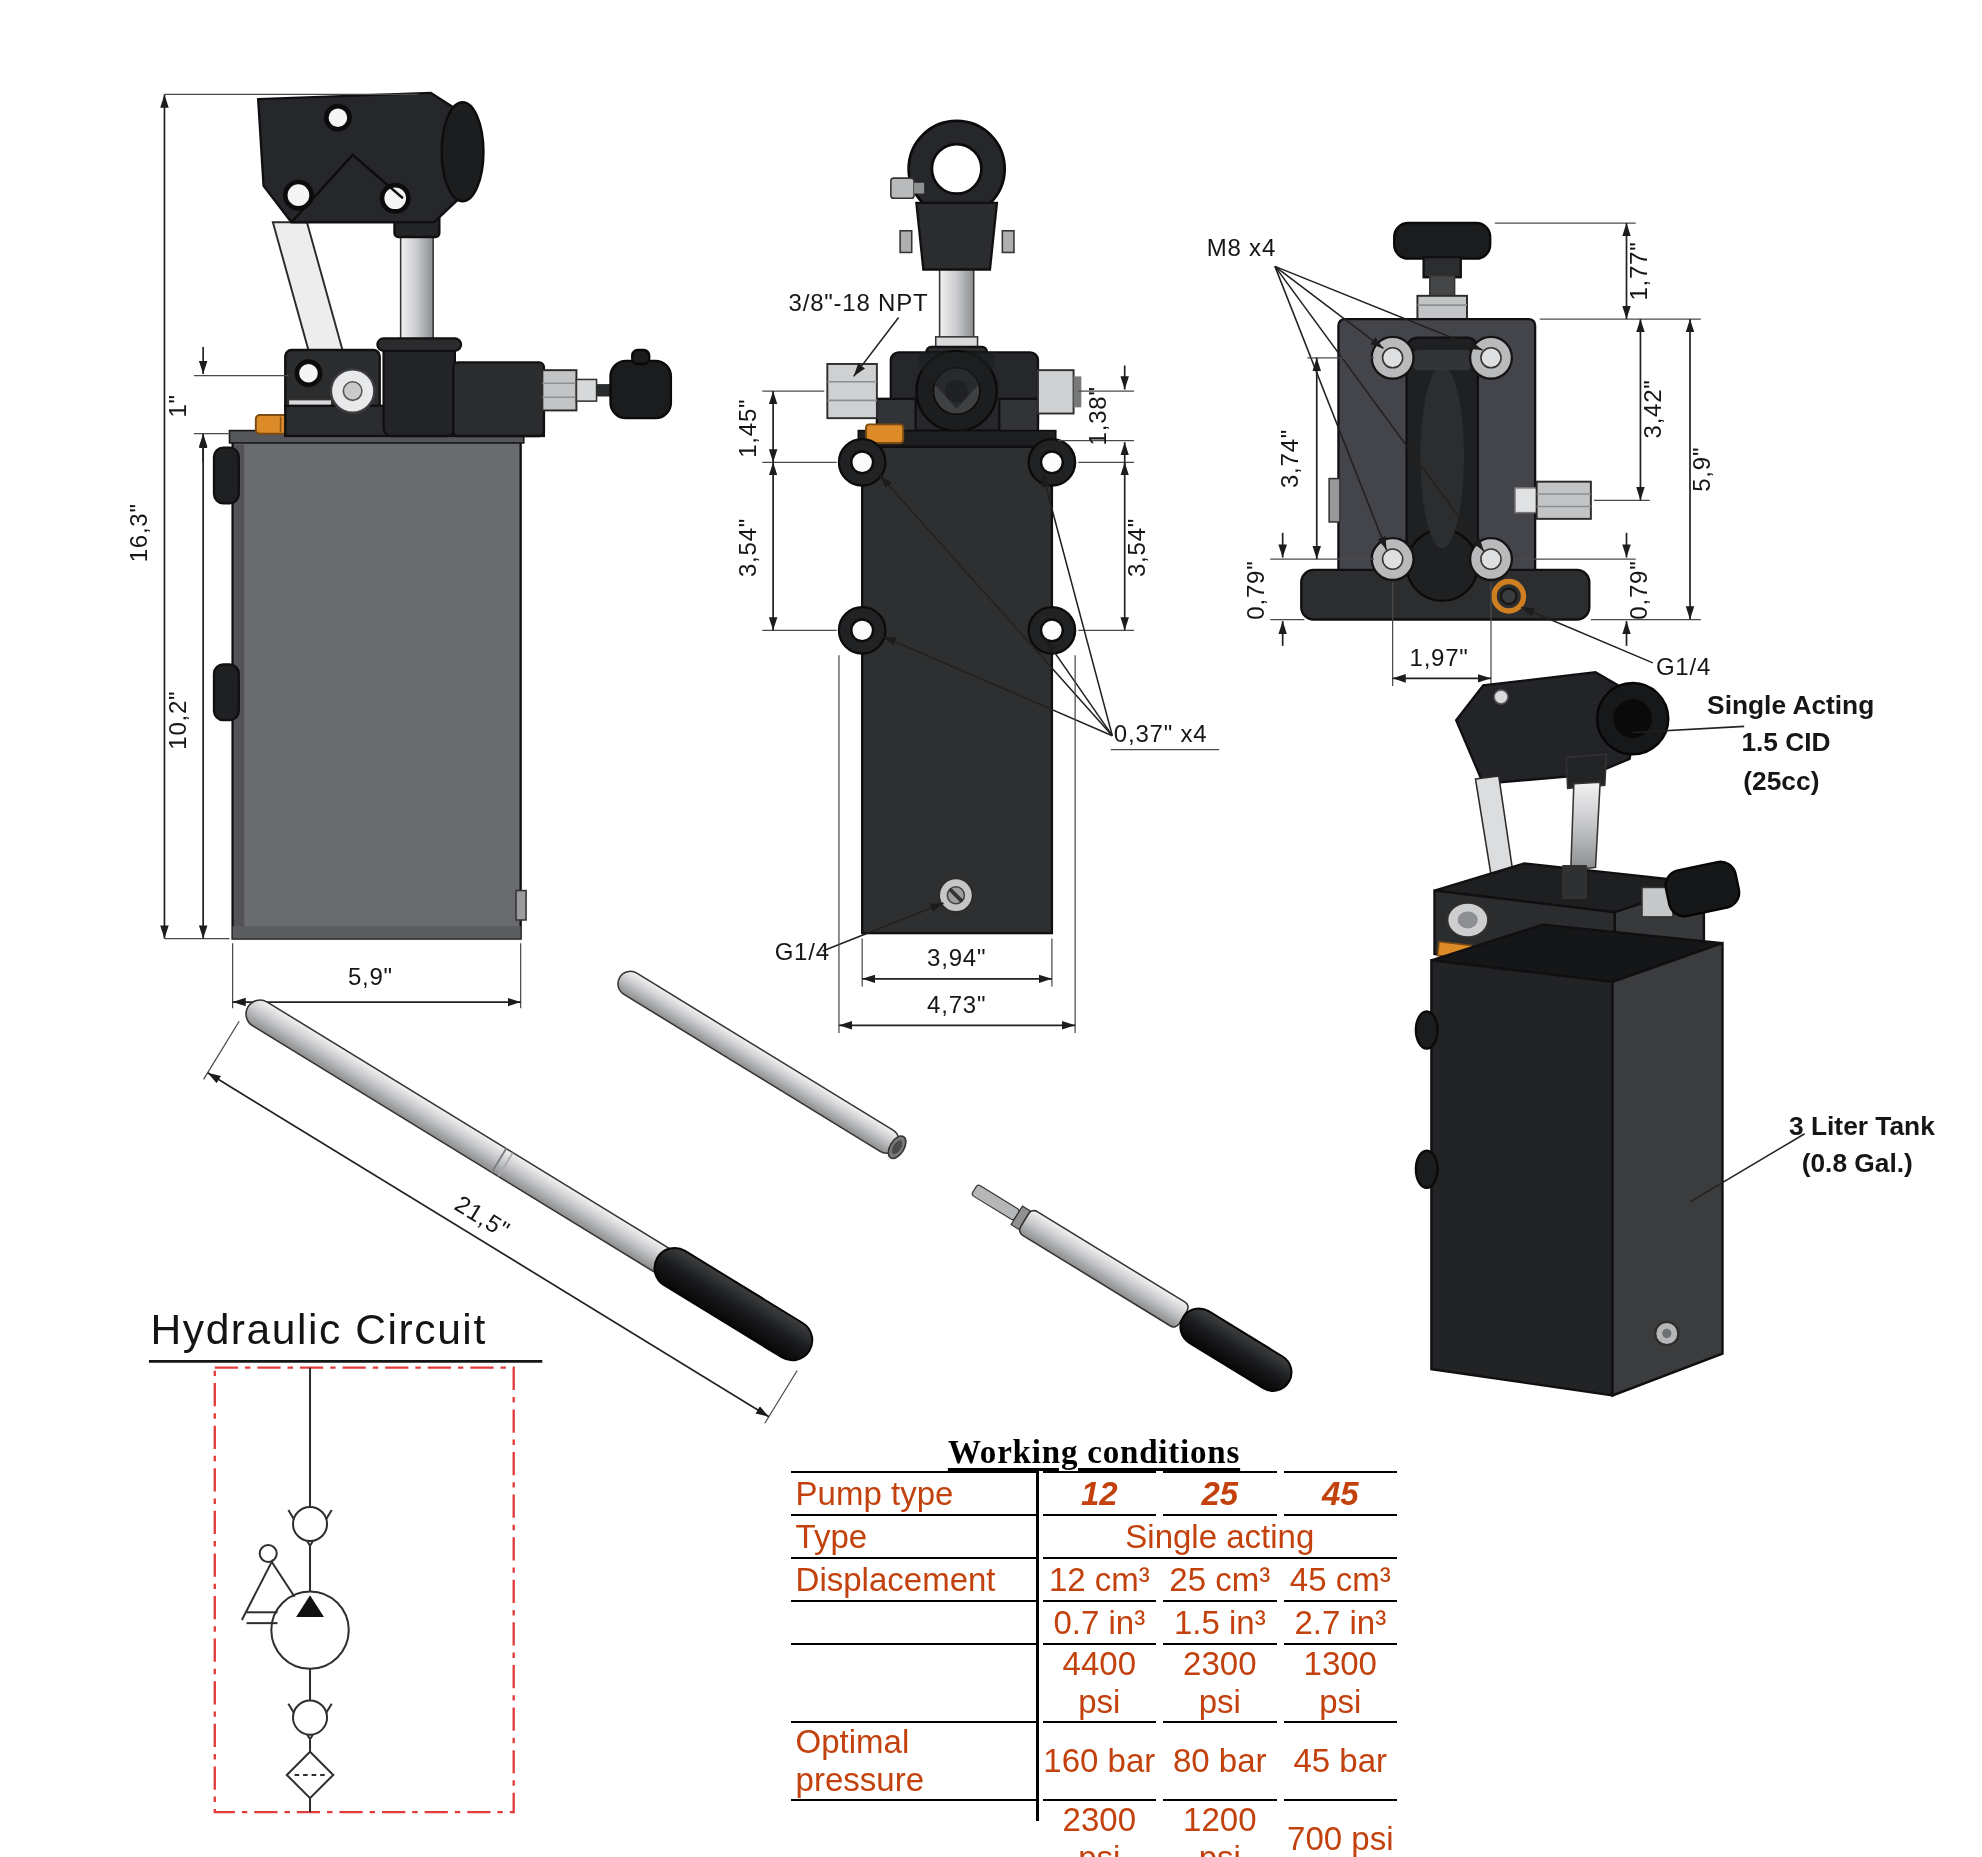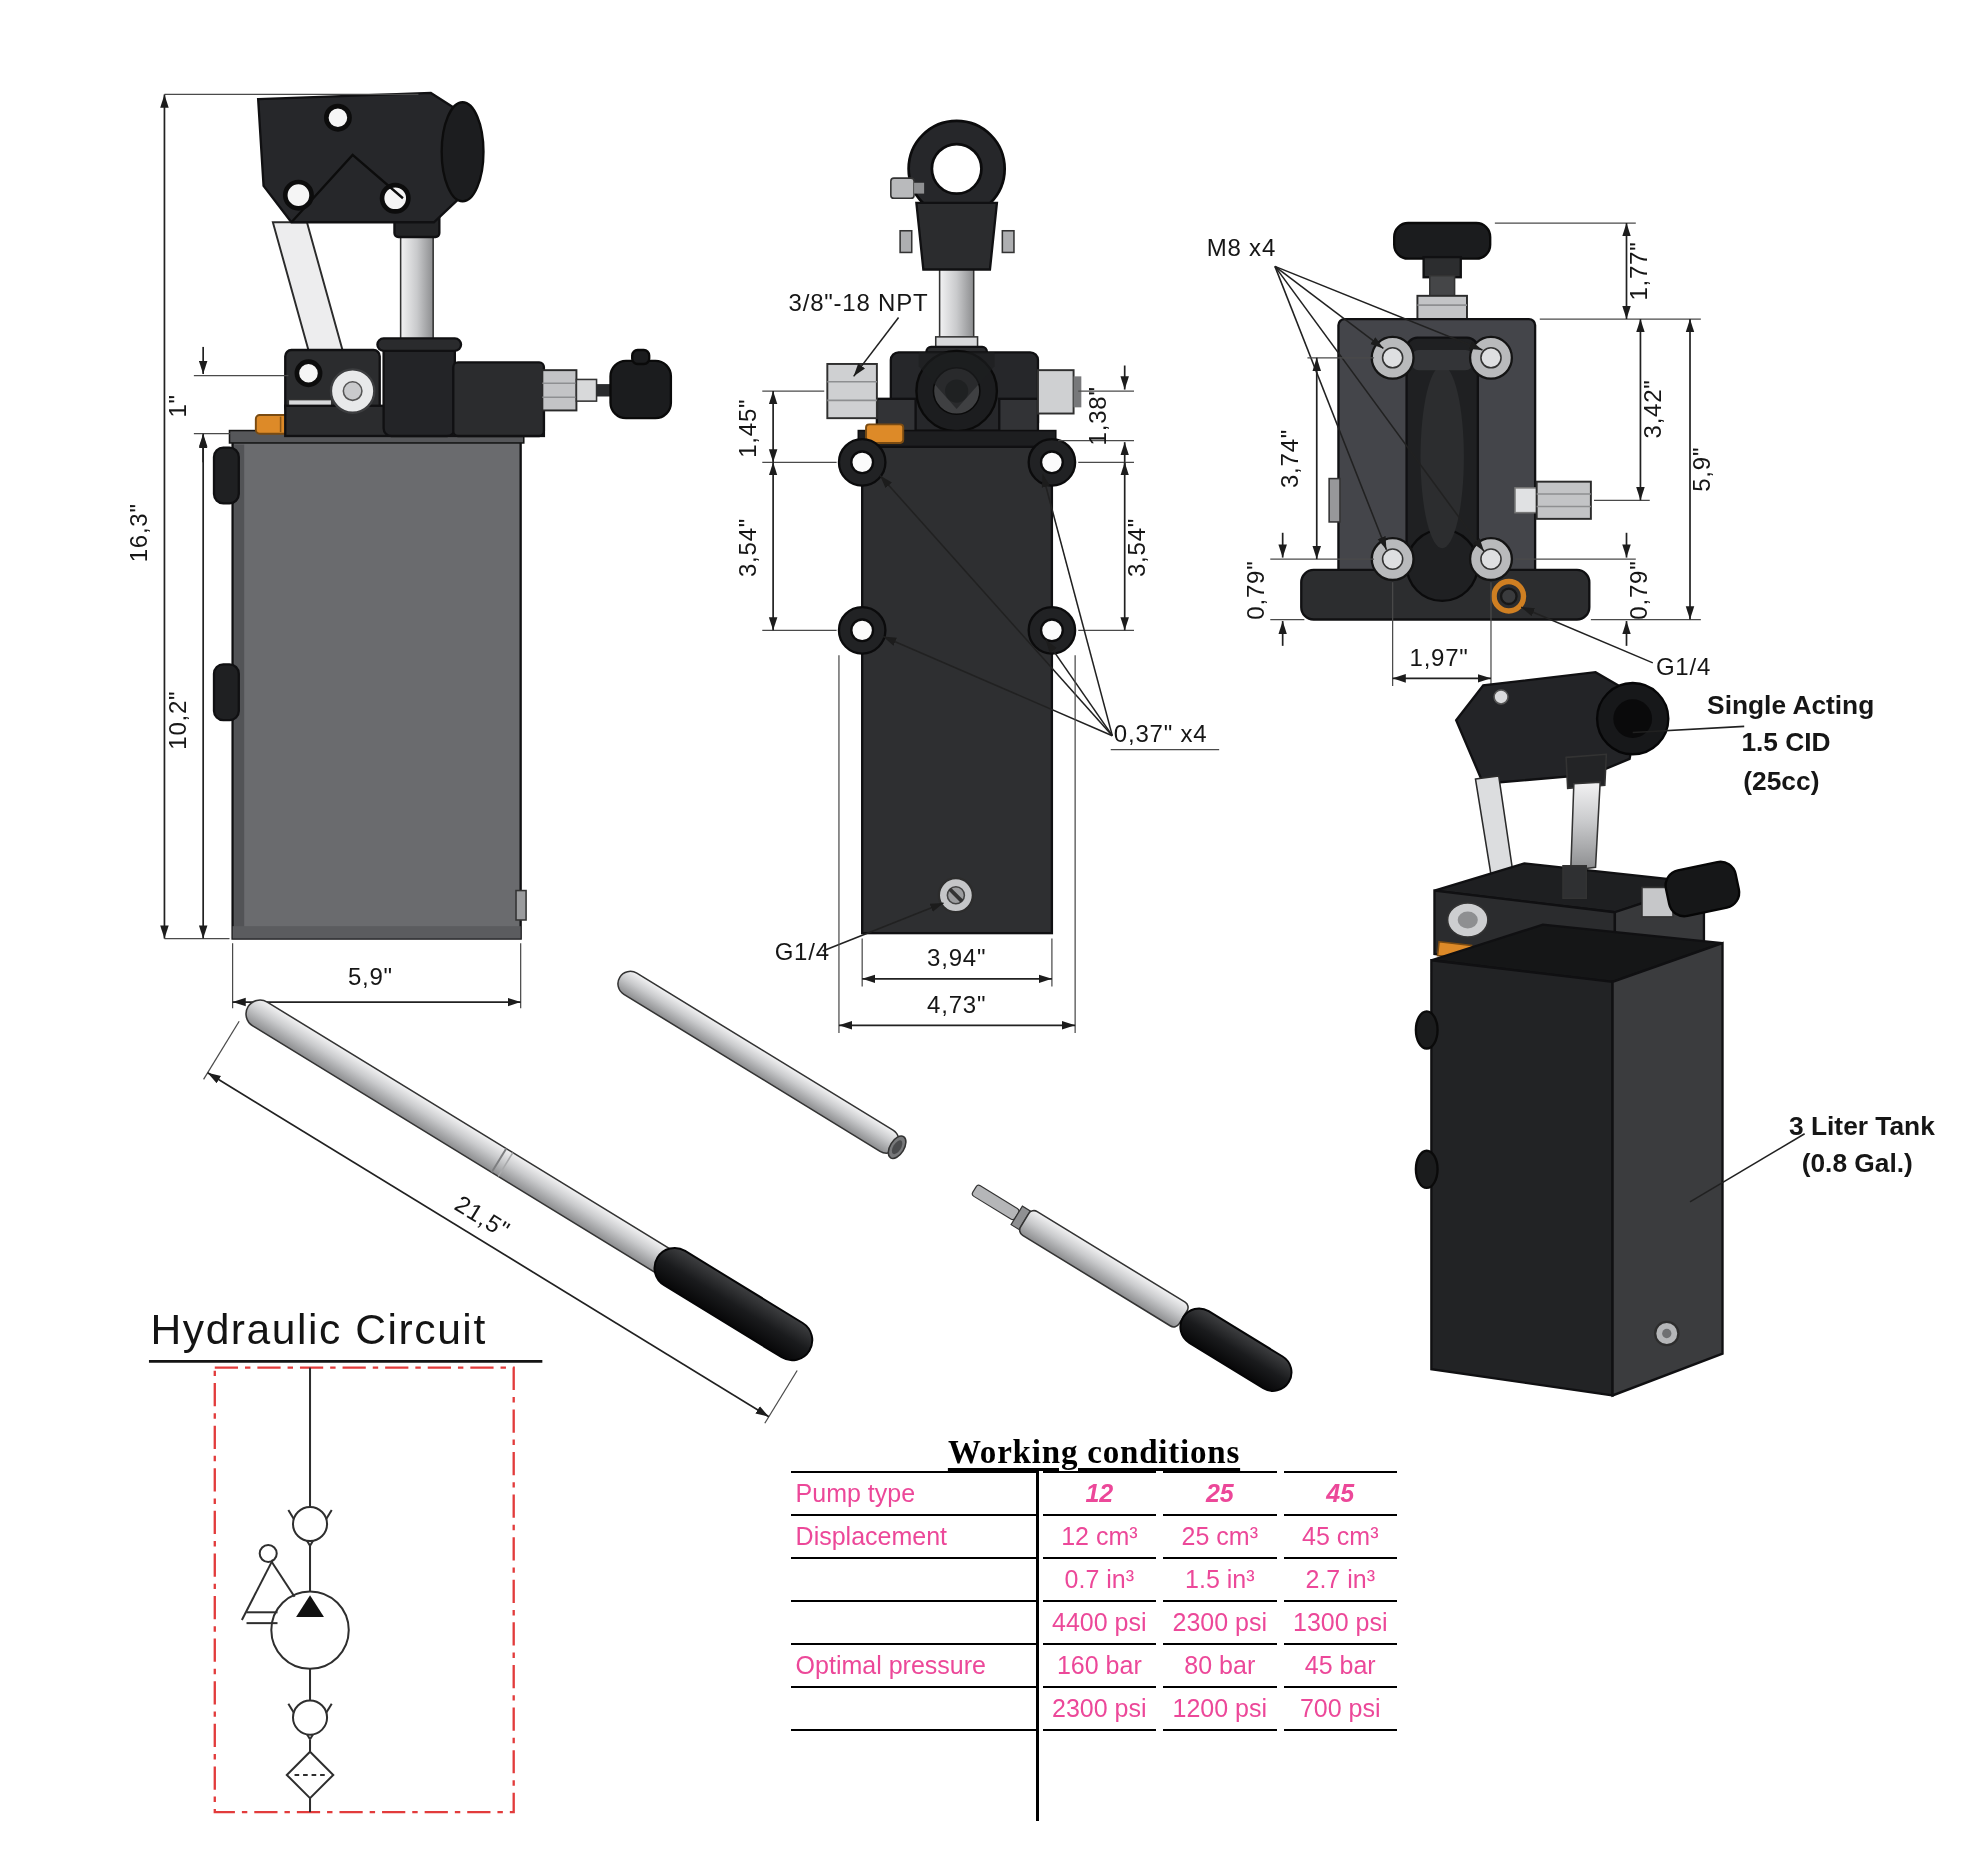--- a/index.html
+++ b/index.html
@@ -16,21 +16,21 @@
   .lead{stroke:#212121;stroke-width:2;fill:none;}
   .part{stroke:#101012;stroke-width:3;}
   .thin{stroke:#333;stroke-width:2;}
   
   .spec{position:absolute;left:784px;top:1434px;width:620px;}
   .spec-title{font-family:"Liberation Serif",serif;font-weight:bold;font-size:33px;
      text-align:center;color:#000;text-decoration:underline;text-decoration-thickness:3.1px;
      text-underline-offset:5.4px;margin-bottom:0;letter-spacing:0.8px;}
   .spec-wrap{position:relative;}
   .spec table{border-collapse:separate;border-spacing:7.7px 0;width:100%;table-layout:fixed;}
-  .spec td{border-bottom:2.3px solid #000;height:41px;font-size:25px;color:#ec4899;
+  .spec td{border-bottom:2.3px solid #000;height:41px;font-size:33px;color:#c2410c;
      vertical-align:middle;padding:0;overflow:hidden;}
   .spec tr.r-top td{border-top:2.3px solid #000;}
   .spec td.lbl{width:240px;text-align:left;padding-left:4.6px;}
   .spec td.val{text-align:center;}
   .spec tr.r-top td.val{font-weight:bold;font-style:italic;}
   .col-sep{position:absolute;left:252px;top:0;width:3.1px;height:350px;background:#000;}
 </style>
 </head>
 <body>
 
@@ -399,20 +399,24 @@
   <div class="spec-wrap">
     <table>
       <tbody>
             <tr class="r-top">
         <td class="lbl">Pump type</td>
         <td class="val">12</td>
         <td class="val">25</td>
         <td class="val">45</td>
       </tr>
       <tr>
+        <td class="lbl">Type</td>
+        <td class="val" colspan="3">Single acting</td>
+      </tr>
+      <tr>
         <td class="lbl">Displacement</td>
         <td class="val">12 cm³</td>
         <td class="val">25 cm³</td>
         <td class="val">45 cm³</td>
       </tr>
       <tr>
         <td class="lbl"></td>
         <td class="val">0.7 in³</td>
         <td class="val">1.5 in³</td>
         <td class="val">2.7 in³</td>

